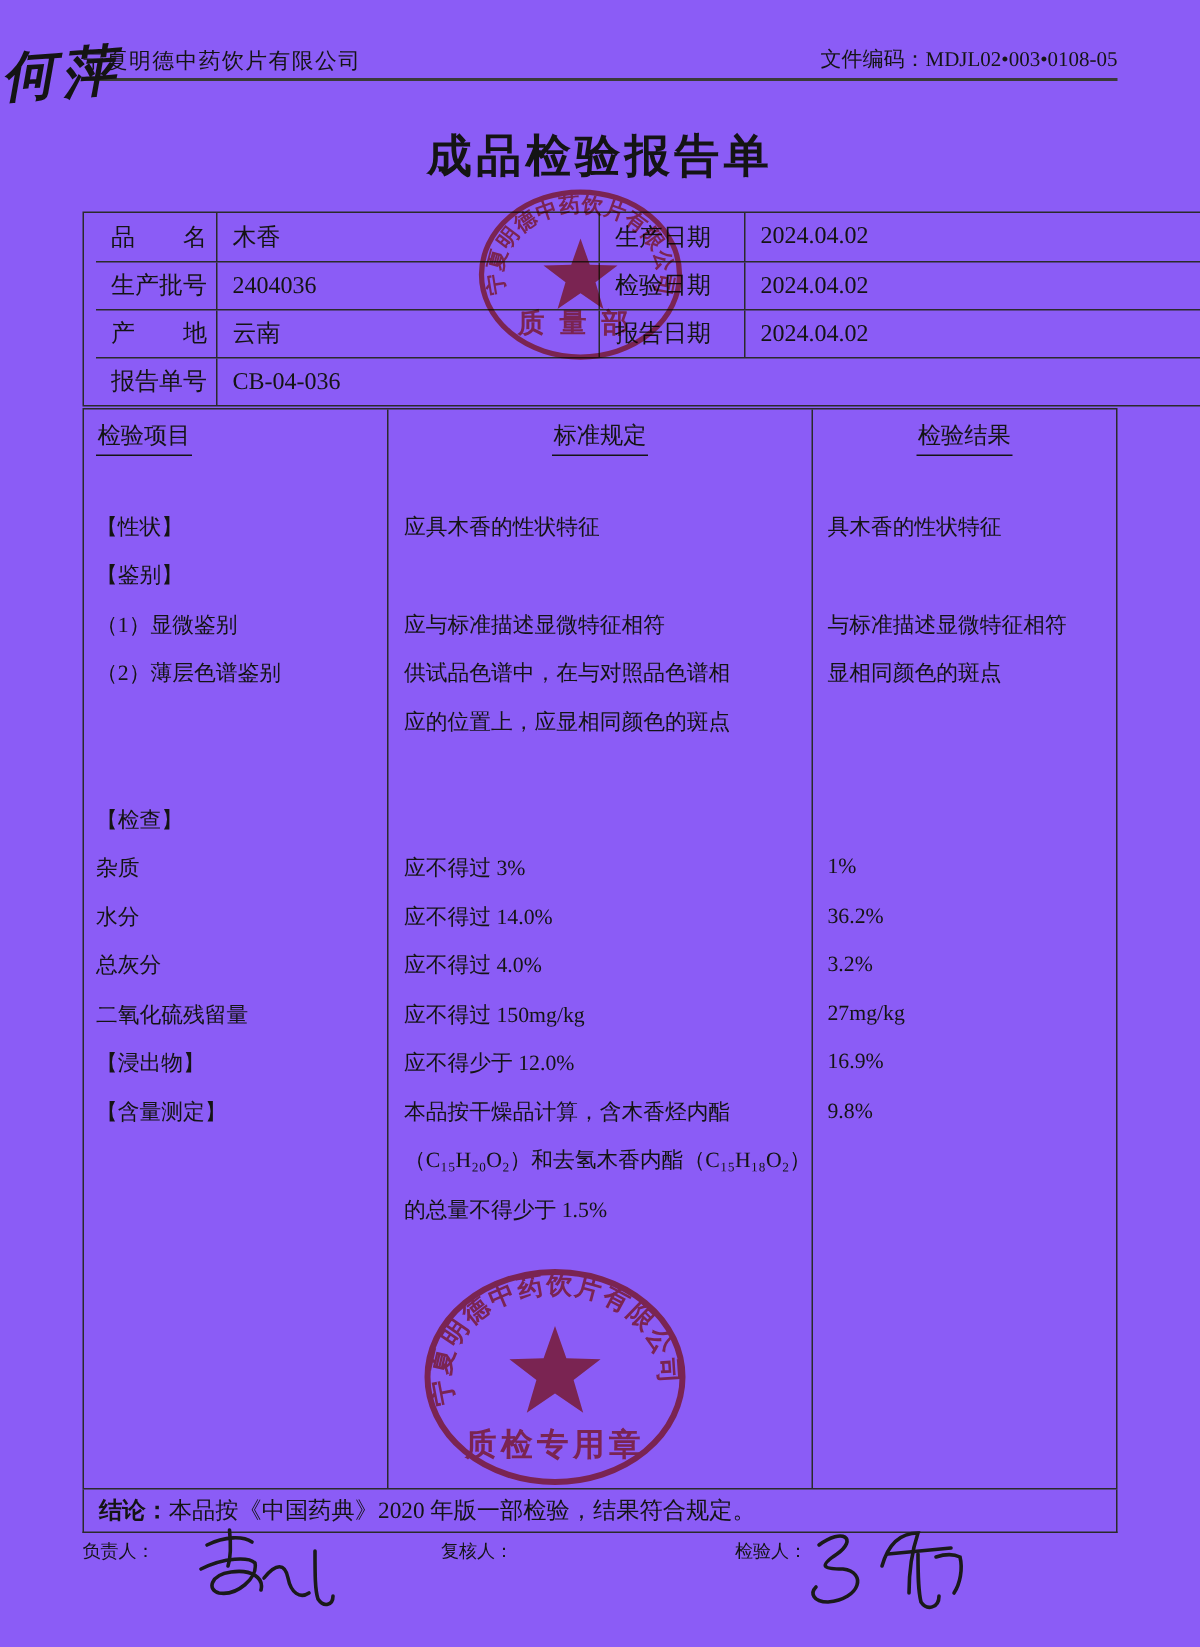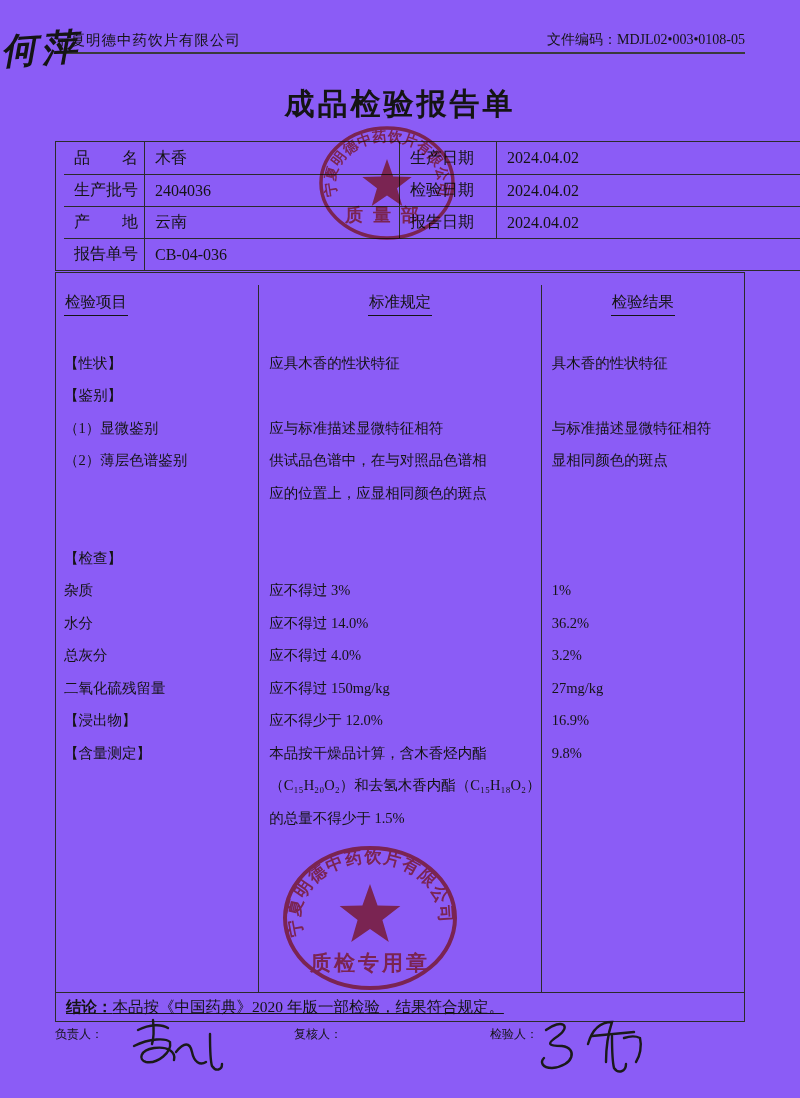--- a/index.html
+++ b/index.html
@@ -20,35 +20,35 @@
   .info-row + .info-row{border-top:1.5px solid #2b2b2b;}
   .info-cell{display:flex;align-items:center;box-sizing:border-box;font-size:16px;padding-left:10px;white-space:nowrap;}
   .ic-label{width:80px;}
   .ic-value{width:255px;border-left:1.5px solid #2b2b2b;}
   .ic-label2{width:97px;border-left:1.5px solid #2b2b2b;}
   .ic-value2{flex:1;border-left:1.5px solid #2b2b2b;}
   .ic-wide{flex:1;border-left:1.5px solid #2b2b2b;}
   
   .main-table{position:absolute;left:55px;top:272px;width:690px;height:721px;
               border:1.5px solid #2b2b2b;box-sizing:border-box;display:flex;}
-  .mt-col{flex:1 1 0;box-sizing:border-box;display:flex;flex-direction:column;margin-top:12px;}
+  .mt-col{flex:1 1 0;box-sizing:border-box;display:flex;flex-direction:column;}
   .mt-col + .mt-col{border-left:1.5px solid #2b2b2b;}
   .mt-header{height:38px;display:flex;align-items:center;font-size:15.5px;box-sizing:border-box;}
   .mt-header.left{padding-left:8px;}
   .mt-header.center{justify-content:center;}
   .mt-header span{border-bottom:1px solid #141414;padding:0 1px 2px 1px;}
   .mt-spacer{height:24px;}
   .mt-line{height:32.5px;display:flex;align-items:center;white-space:nowrap;
            font-size:14.5px;box-sizing:border-box;}
   .col-items .mt-line{padding-left:8px;}
   .col-standards .mt-line,.col-results .mt-line{padding-left:10px;}
   
   .conclusion{position:absolute;left:55px;top:993px;width:690px;height:29px;
               border:1.5px solid #2b2b2b;border-top:none;box-sizing:border-box;
-              display:flex;align-items:center;padding-left:10px;font-size:15.5px;white-space:nowrap;text-decoration:underline;}
+              display:flex;align-items:center;padding-left:10px;font-size:15.5px;white-space:nowrap;}
   .conclusion .c-label{font-weight:bold;}
   
   .sig-label{position:absolute;top:1026px;font-size:12px;white-space:nowrap;}
   .lbl-resp{left:55px;} .lbl-rev{left:294px;} .lbl-insp{left:490px;}
   .sig-svg{position:absolute;}
   .sig1{left:110px;top:1012px;} .sig3{left:528px;top:1010px;}
   .sig2{left:378px;top:1018px;font-size:36px;font-weight:bold;transform:rotate(-4deg);
         font-style:italic;letter-spacing:4px;white-space:nowrap;}
   
   .stamp{position:absolute;mix-blend-mode:multiply;opacity:0.82;}

